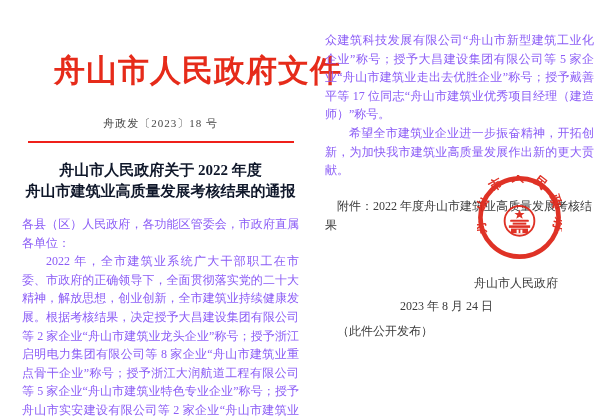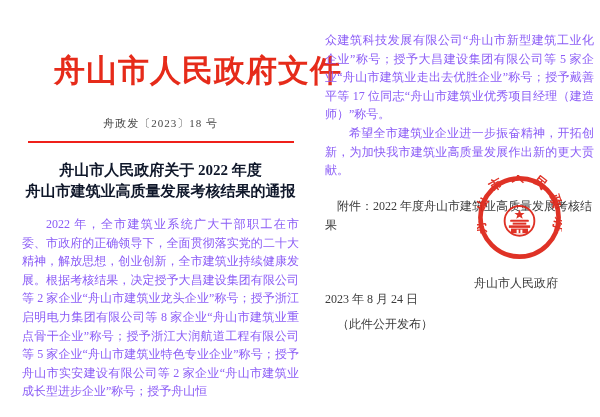--- a/index.html
+++ b/index.html
@@ -33,21 +33,21 @@
   .body-text {
     font-size:12px; line-height:18.6px; text-align:justify;
     text-justify:inter-ideograph; color:#8b5cf6;
   }
   .col-left .body-text { margin-top:13px; }
   .indent { text-indent:2em; }
   .cont-top { margin-top:31px; }
   .attachment { margin-top:17px; font-size:12px; line-height:19px; text-indent:1em; }
   .sig-block { margin-top:41px; position:relative; }
   .sig-name { font-size:12px; line-height:15px; text-align:right; padding-right:36px; }
-  .sig-date { font-size:12px; line-height:15px; text-align:left; padding-right:26px; margin-top:1px; }
+  .sig-date { font-size:12px; line-height:15px; text-align:center; padding-right:26px; margin-top:8px; }
   .public-note { margin-top:8px; font-size:12px; line-height:19px; text-indent:1em; }
 
   .seal {
     position:absolute; left:477px; top:175px; width:85px; height:85px;
     opacity:0.93; pointer-events:none;
   }
 </style>
 </head>
 <body>
 
@@ -59,20 +59,21 @@
     <div class="doc-number">舟政发〔2023〕18 号</div>
 
     <hr class="red-rule">
 
     <div class="doc-title">
       <div>舟山市人民政府关于 2022 年度</div>
       <div>舟山市建筑业高质量发展考核结果的通报</div>
     </div>
 
     <div class="body-text">
+      <div>各县（区）人民政府，各功能区管委会，市政府直属各单位：</div>
       <div class="indent">2022 年，全市建筑业系统广大干部职工在市委、市政府的正确领导下，全面贯彻落实党的二十大精神，解放思想，创业创新，全市建筑业持续健康发展。根据考核结果，决定授予大昌建设集团有限公司等 2 家企业“舟山市建筑业龙头企业”称号；授予浙江启明电力集团有限公司等 8 家企业“舟山市建筑业重点骨干企业”称号；授予浙江大润航道工程有限公司等 5 家企业“舟山市建筑业特色专业企业”称号；授予舟山市实安建设有限公司等 2 家企业“舟山市建筑业成长型进步企业”称号；授予舟山恒</div>
     </div>
   </div>
 
   <div class="col-right">
     <div class="body-text cont-top">众建筑科技发展有限公司“舟山市新型建筑工业化企业”称号；授予大昌建设集团有限公司等 5 家企业“舟山市建筑业走出去优胜企业”称号；授予戴善平等 17 位同志“舟山市建筑业优秀项目经理（建造师）”称号。</div>
 
     <div class="body-text indent">希望全市建筑业企业进一步振奋精神，开拓创新，为加快我市建筑业高质量发展作出新的更大贡献。</div>
 
     <div class="attachment">附件：2022 年度舟山市建筑业高质量发展考核结果</div>

